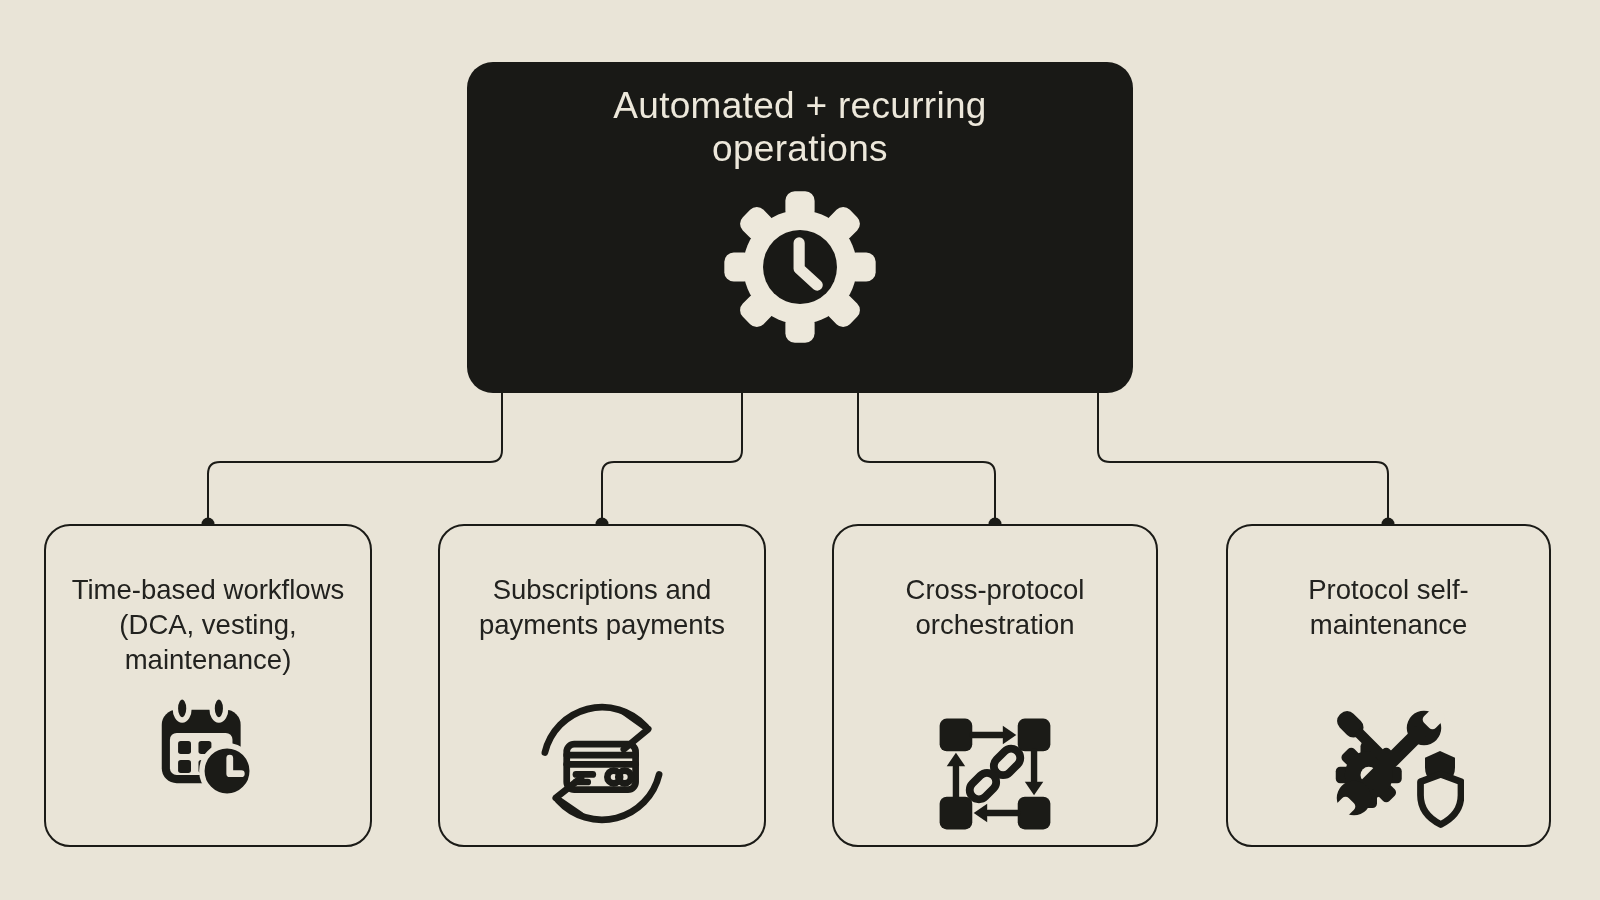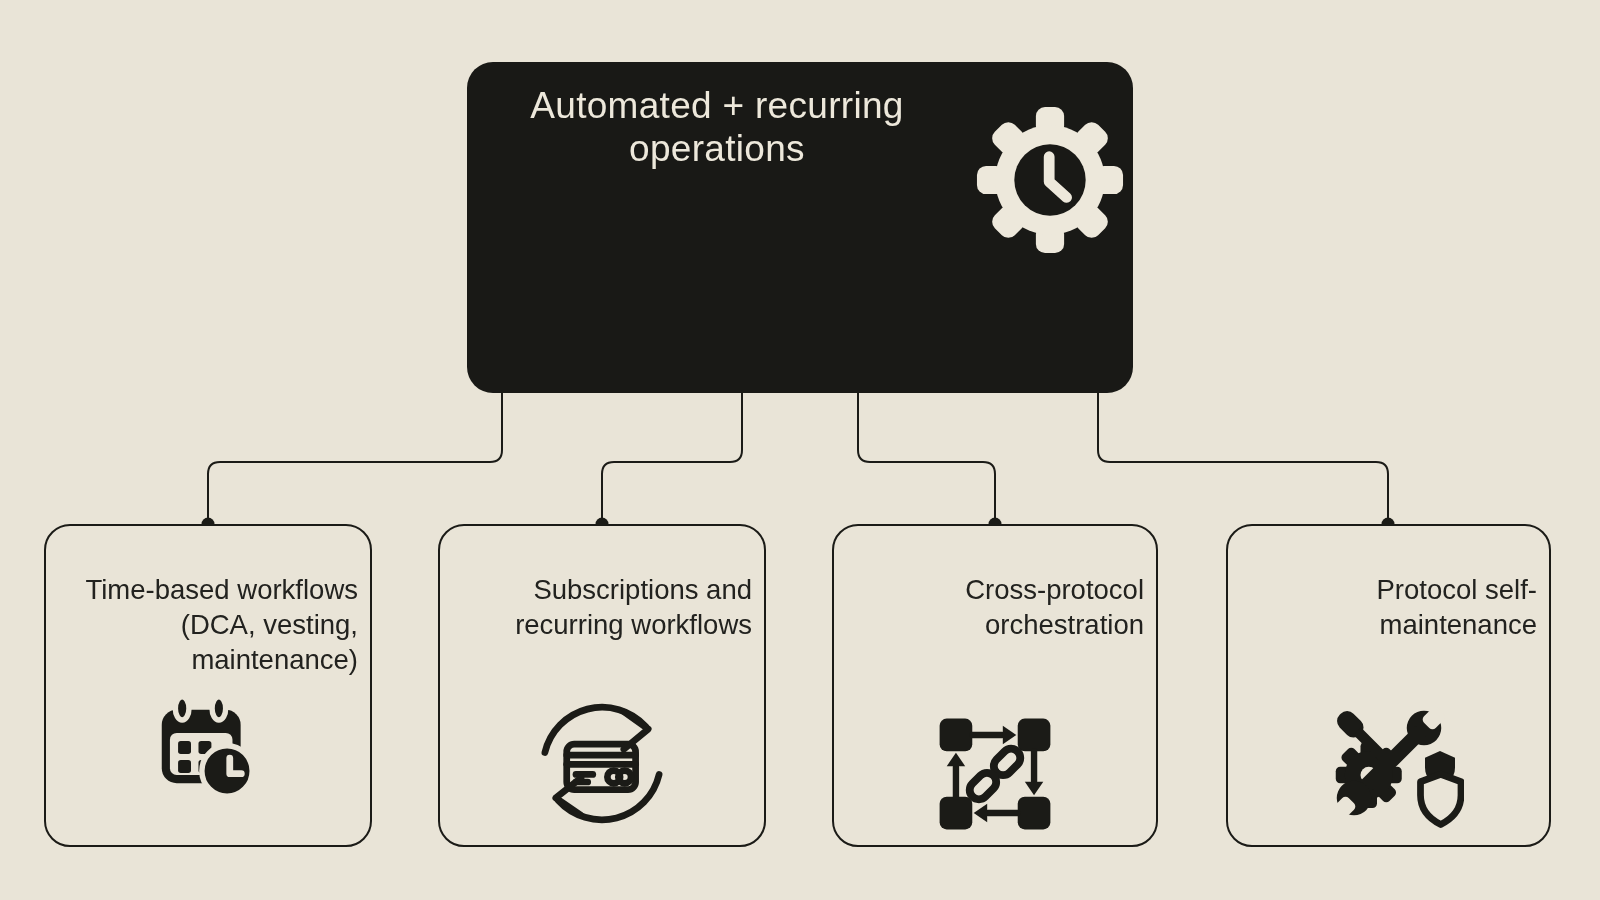--- a/index.html
+++ b/index.html
@@ -15,21 +15,21 @@
     background:var(--background);
     font-family:"Liberation Sans","DejaVu Sans",sans-serif;
     overflow:hidden;
   }
   .canvas{position:relative;width:1600px;height:900px;background:var(--background);}
 
   
   .root-box{
     position:absolute;left:467px;top:62px;width:666px;height:331px;
     background:var(--panel);border-radius:26px;
-    display:flex;align-items:flex-start;
+    display:flex;flex-direction:column;align-items:center;
     padding-top:22px;
   }
   .root-title{
     color:var(--cream);
     font-size:37px;line-height:1.17;letter-spacing:.3px;
     text-align:center;max-width:500px;font-weight:400;
   }
   .root-icon{margin-top:10px;}
 
   
@@ -43,21 +43,21 @@
   
   .child-box{
     position:absolute;top:524px;height:323px;
     border:2px solid var(--ink);border-radius:26px;
     background:var(--background);
     display:flex;flex-direction:column;align-items:center;
     padding:46px 12px 0 12px;
   }
   .child-title{
     color:var(--text);
-    font-size:27.5px;line-height:1.28;text-align:right;
+    font-size:27.5px;line-height:1.28;text-align:center;
     height:112px;width:100%;
   }
   .icon-wrap{
     flex:1;display:flex;align-items:flex-start;justify-content:center;
     padding-top:4px;
   }
 
   
   .ink-f{fill:var(--ink);}
   .ink-s{stroke:var(--ink);fill:none;}
@@ -112,21 +112,21 @@
         <rect class="ink-f" x="43" y="39" width="9.5" height="9.5" rx="2"></rect>
         <rect class="ink-f" x="28" y="53" width="9.5" height="9.5" rx="2"></rect>
         <rect class="ink-f" x="43" y="53" width="9.5" height="9.5" rx="2"></rect>
         <circle cx="64" cy="61" r="18.5" fill="var(--ink)" stroke="var(--background)" stroke-width="4"></circle>
         <path d="M66,51.5 L66,63 L74.5,63" fill="none" stroke="var(--background)" stroke-width="5" stroke-linecap="round" stroke-linejoin="round"></path>
       </svg>
     </div>
   </div>
 
   <div class="child-box" style="left:438px;width:328px;">
-    <div class="child-title">Subscriptions and recurring workflows</div>
+    <div class="child-title">Subscriptions and payments payments</div>
     <div class="icon-wrap">
       <svg width="168" height="168" viewBox="0 0 100 100" aria-hidden="true">
         <g class="ink-s" stroke-width="4" stroke-linecap="round" stroke-linejoin="round">
           <rect x="29" y="40" width="41" height="27" rx="4.5"></rect>
           <path d="M29,46.5 H70"></path>
           <path d="M29,52 H70"></path>
           <path d="M34.5,58 H44.5"></path>
           <path d="M34.5,62.5 H41.5"></path>
           <circle cx="57" cy="59.5" r="3.8"></circle>
           <circle cx="63.5" cy="59.5" r="3.8"></circle>

